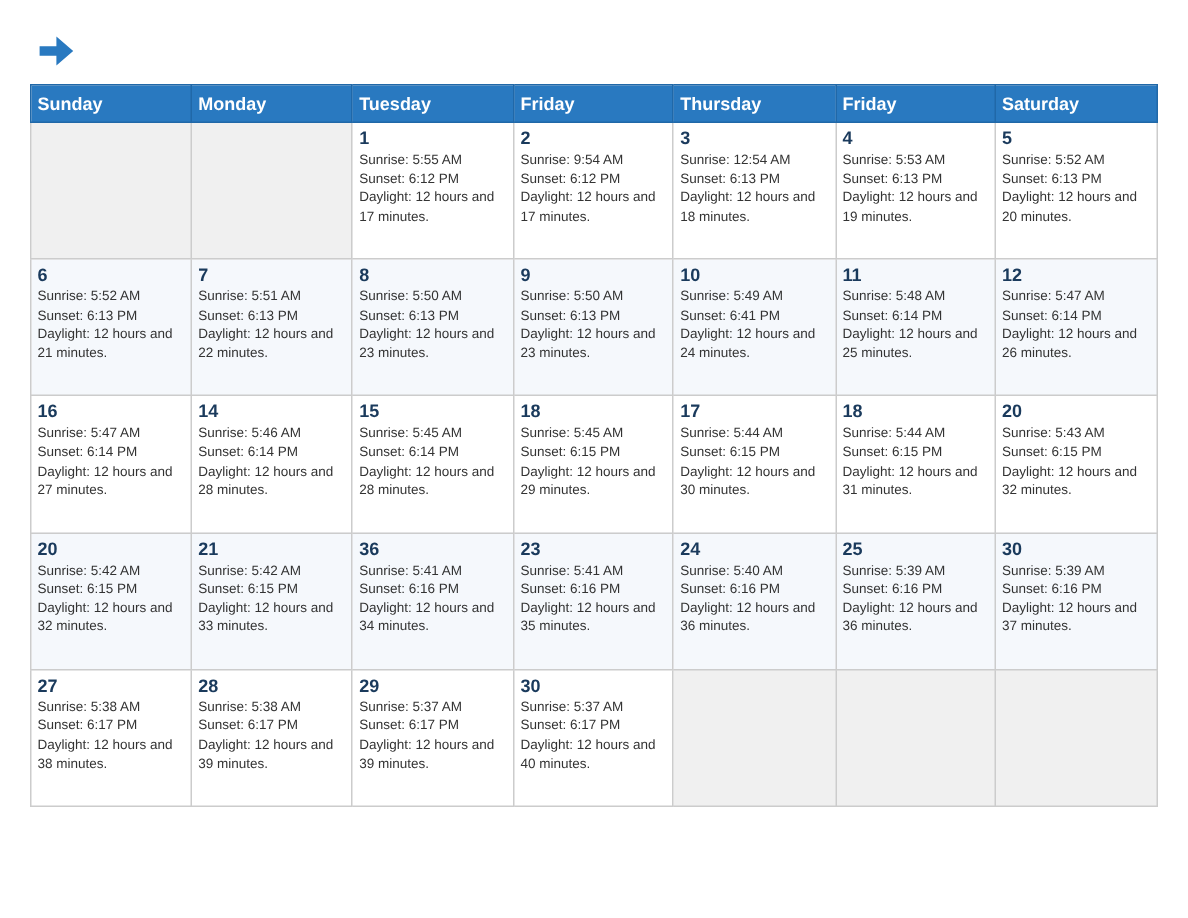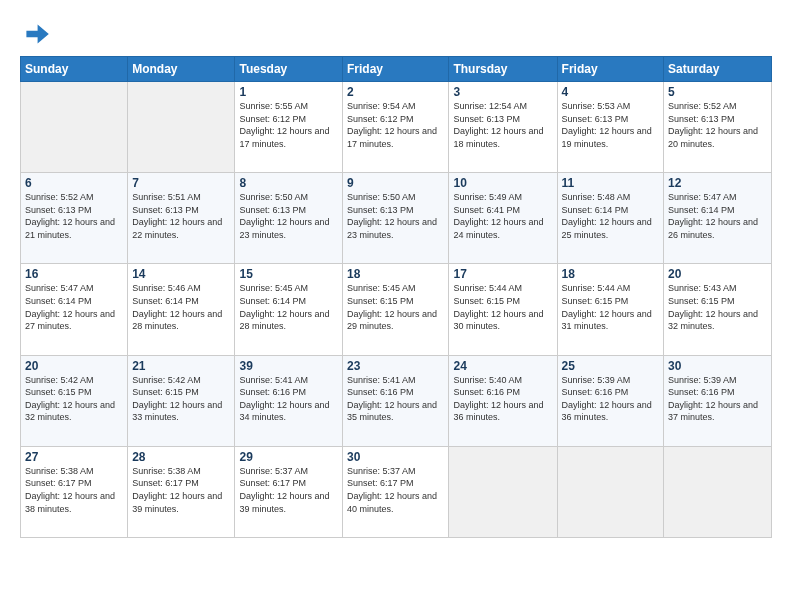--- a/index.html
+++ b/index.html
@@ -282,21 +282,21 @@
 and 32 minutes.</div>
           </td>
           <td>
             <span class="day-num">21</span>
             <div class="day-info">Sunrise: 5:42 AM
 Sunset: 6:15 PM
 Daylight: 12 hours
 and 33 minutes.</div>
           </td>
           <td>
-            <span class="day-num">39</span>
+            <span class="day-num">36</span>
             <div class="day-info">Sunrise: 5:41 AM
 Sunset: 6:16 PM
 Daylight: 12 hours
 and 34 minutes.</div>
           </td>
           <td>
             <span class="day-num">23</span>
             <div class="day-info">Sunrise: 5:41 AM
 Sunset: 6:16 PM
 Daylight: 12 hours

